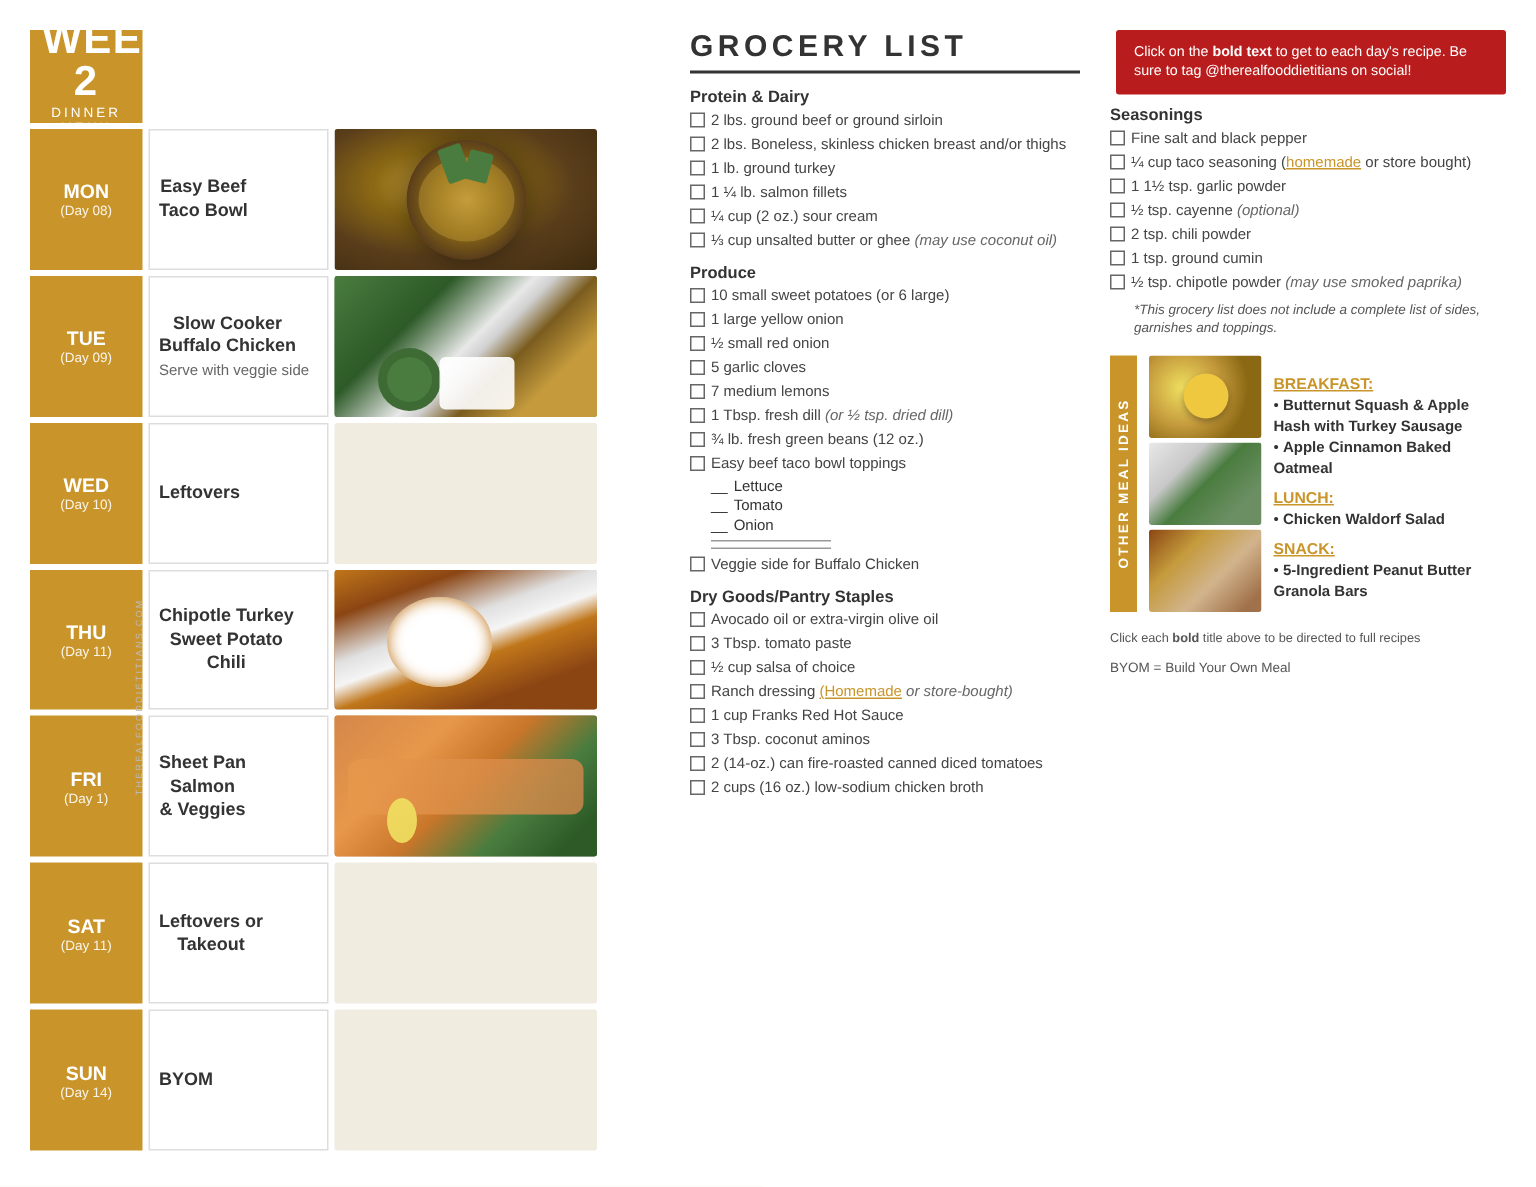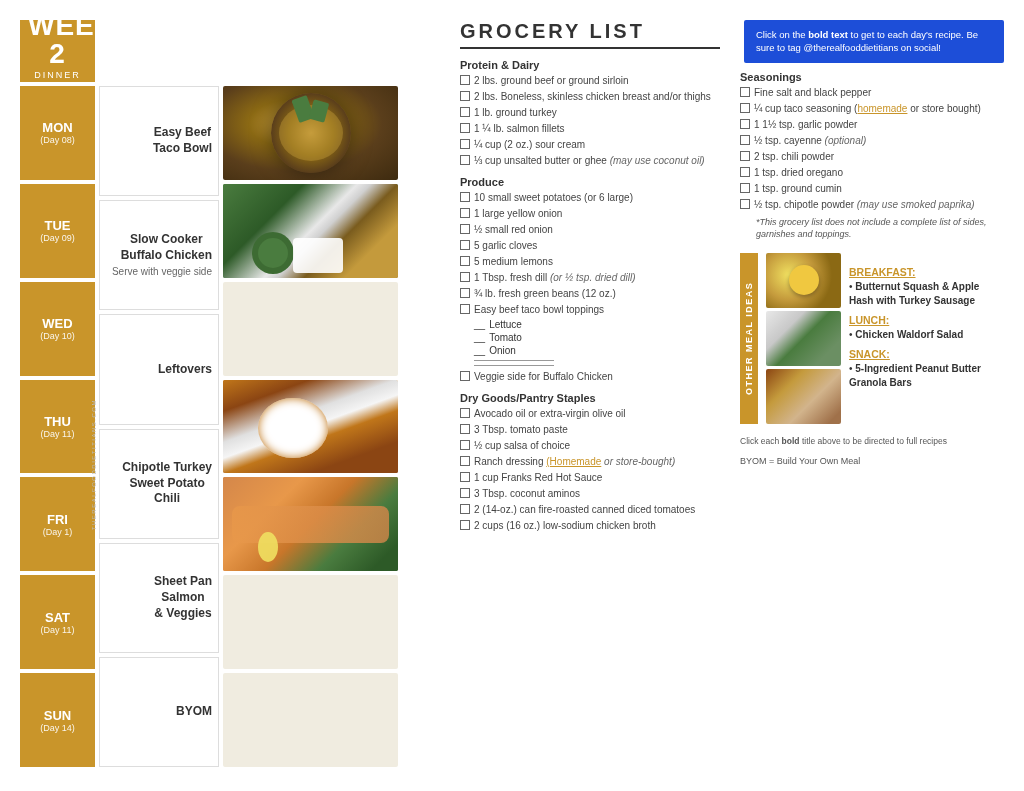--- a/index.html
+++ b/index.html
@@ -69,21 +69,21 @@
       font-size: 9px;
       opacity: 0.9;
     }
 
     .meal-cell {
       flex: 1;
       min-height: 82px;
       display: flex;
       flex-direction: column;
       justify-content: center;
-      align-items: flex-end;
+      align-items: flex-start;
       text-align: center;
       border: 1px solid #ddd;
       padding: 6px;
       background: #fff;
     }
     .meal-cell .meal-name {
       font-weight: 700;
       font-size: 12px;
       line-height: 1.3;
       color: #333;
@@ -199,21 +199,21 @@
     .right-panel {
       flex: 1;
       display: flex;
       flex-direction: column;
       gap: 8px;
       padding-left: 10px;
     }
 
     
     .note-box {
-      background: #1d4ed8;
+      background: #b91c1c;
       color: #fff;
       padding: 8px 12px;
       font-size: 9.5px;
       line-height: 1.4;
       border-radius: 2px;
       max-width: 260px;
       align-self: flex-end;
     }
     .note-box strong {
       font-weight: 900;
@@ -384,20 +384,23 @@
       <div class="meal-cell" style="margin-bottom:4px;">
         <div class="meal-name">Leftovers</div>
       </div>
       <div class="meal-cell" style="margin-bottom:4px;">
         <div class="meal-name">Chipotle Turkey<br>Sweet Potato<br>Chili</div>
       </div>
       <div class="meal-cell" style="margin-bottom:4px;">
         <div class="meal-name">Sheet Pan<br>Salmon<br>&amp; Veggies</div>
       </div>
       <div class="meal-cell" style="margin-bottom:4px;">
+        <div class="meal-name">Leftovers or<br>Takeout</div>
+      </div>
+      <div class="meal-cell" style="margin-bottom:4px;">
         <div class="meal-name">BYOM</div>
       </div>
     </div>
 
     <div style="display:flex; flex-direction:column; width:175px; flex-shrink:0; margin-left:4px;">
 
       <div style="height:62px; margin-bottom:4px;"></div>
 
       <div class="photo-cell photo-taco" style="margin-bottom:4px; border-radius:2px; overflow:hidden;">
         <div style="width:100%; height:100%; background: radial-gradient(ellipse at 40% 40%, #d4a843 0%, #8B6914 30%, #5a3e1b 60%, #3d2a0f 100%); display:flex; align-items:center; justify-content:center;">
@@ -478,21 +481,21 @@
     <div class="grocery-item">
         <div class="checkbox"></div>
         <div class="item-text">½ small red onion</div>
       </div>
     <div class="grocery-item">
         <div class="checkbox"></div>
         <div class="item-text">5 garlic cloves</div>
       </div>
     <div class="grocery-item">
         <div class="checkbox"></div>
-        <div class="item-text">5 medium lemons</div>
+        <div class="item-text">7 medium lemons</div>
       </div>
     <div class="grocery-item">
         <div class="checkbox"></div>
         <div class="item-text">1 Tbsp. fresh dill <em>(or ½ tsp. dried dill)</em></div>
       </div>
     <div class="grocery-item">
         <div class="checkbox"></div>
         <div class="item-text">¾ lb. fresh green beans (12 oz.)</div>
       </div>
     <div class="grocery-item">
@@ -579,24 +582,20 @@
       <div class="grocery-item">
           <div class="checkbox"></div>
           <div class="item-text">½ tsp. cayenne <em>(optional)</em></div>
         </div>
       <div class="grocery-item">
           <div class="checkbox"></div>
           <div class="item-text">2 tsp. chili powder</div>
         </div>
       <div class="grocery-item">
           <div class="checkbox"></div>
-          <div class="item-text">1 tsp. dried oregano</div>
-        </div>
-      <div class="grocery-item">
-          <div class="checkbox"></div>
           <div class="item-text">1 tsp. ground cumin</div>
         </div>
       <div class="grocery-item">
           <div class="checkbox"></div>
           <div class="item-text">½ tsp. chipotle powder <em>(may use smoked paprika)</em></div>
         </div>
       <div class="note-italic">*This grocery list does not include a complete list of sides, garnishes and toppings.</div>
     </div>
 
     <div class="other-meal-section">
@@ -613,20 +612,21 @@
           <div style="width:100%; height:100%; background: linear-gradient(135deg, #e8e8e8 0%, #c8c8c8 30%, #4a7c3f 50%, #6b8f63 80%);"></div>
         </div>
         <div class="other-photo other-photo-3" style="border-radius:2px; overflow:hidden;">
           <div style="width:100%; height:100%; background: linear-gradient(135deg, #8B4513 0%, #c49a3c 30%, #d2b48c 60%, #a0714a 90%);"></div>
         </div>
       </div>
 
       <div class="other-meal-content">
         <div class="meal-type-label">BREAKFAST:</div>
         <div class="meal-item"><strong>Butternut Squash &amp; Apple Hash with Turkey Sausage</strong></div>
+        <div class="meal-item"><strong>Apple Cinnamon Baked Oatmeal</strong></div>
 
         <div class="meal-type-label">LUNCH:</div>
         <div class="meal-item"><strong>Chicken Waldorf Salad</strong></div>
 
         <div class="meal-type-label">SNACK:</div>
         <div class="meal-item"><strong>5-Ingredient Peanut Butter Granola Bars</strong></div>
       </div>
     </div>
     <div class="click-note">Click each <strong>bold</strong> title above to be directed to full recipes</div>
 

